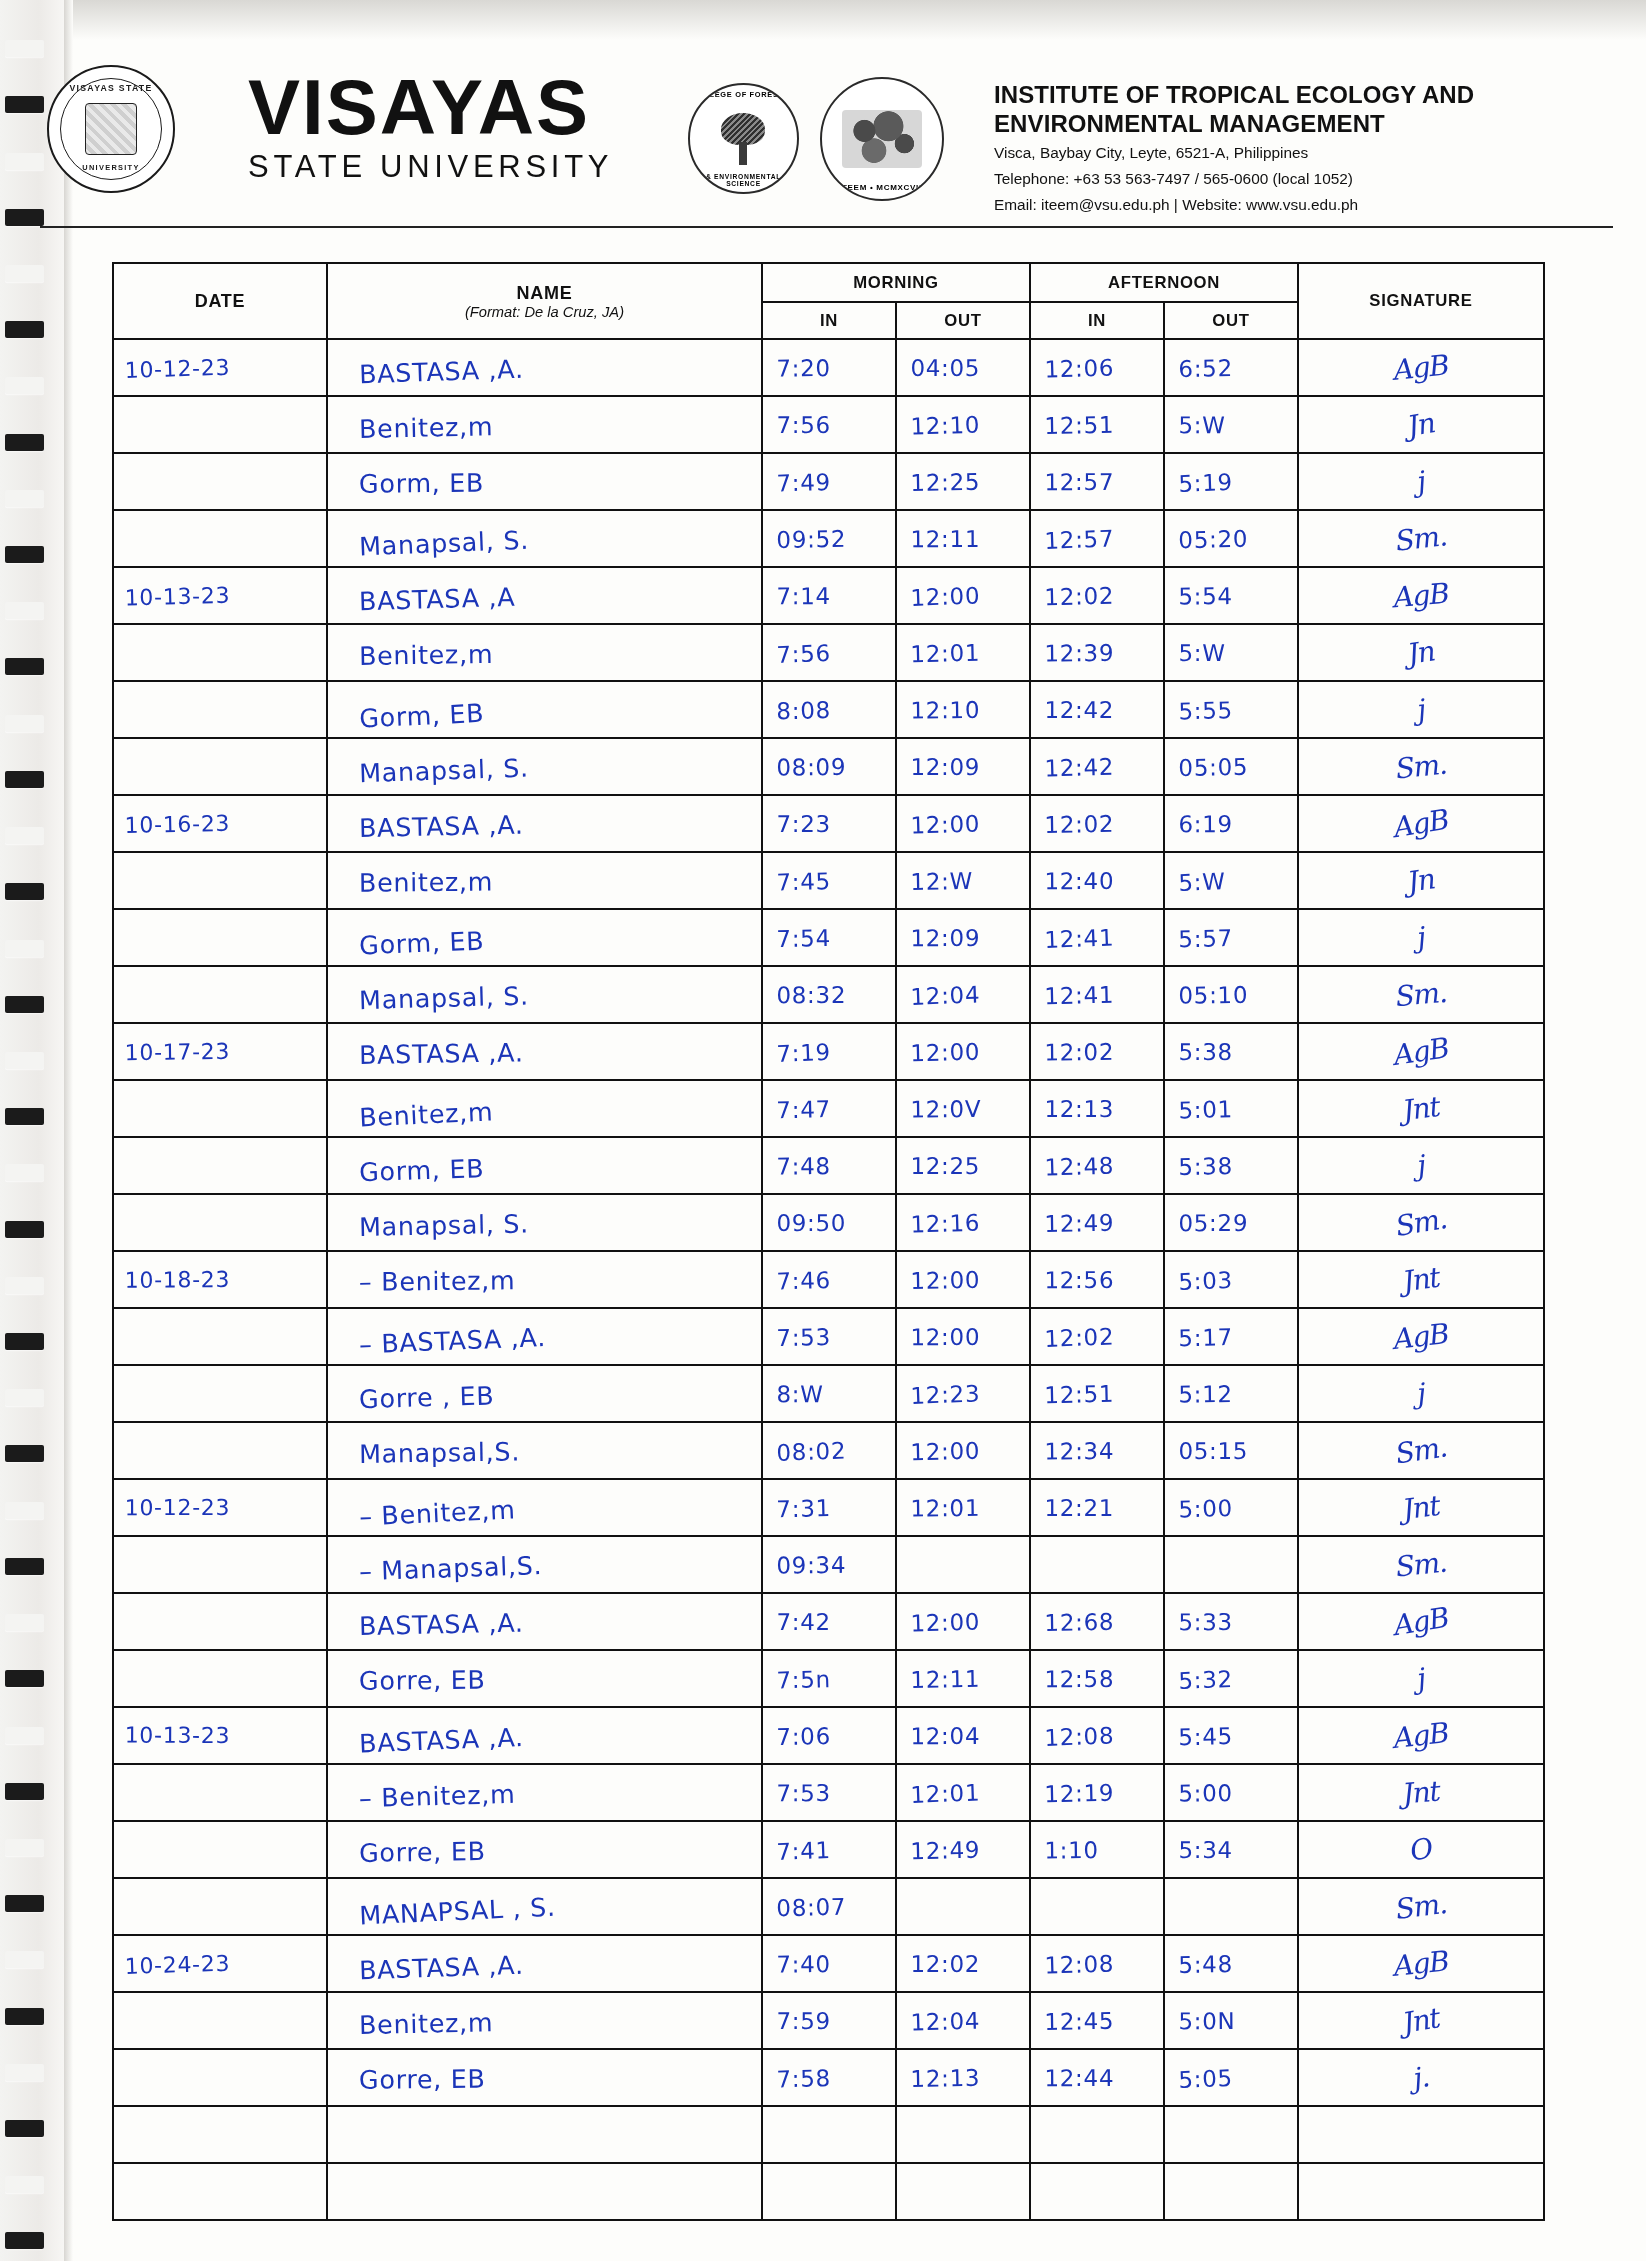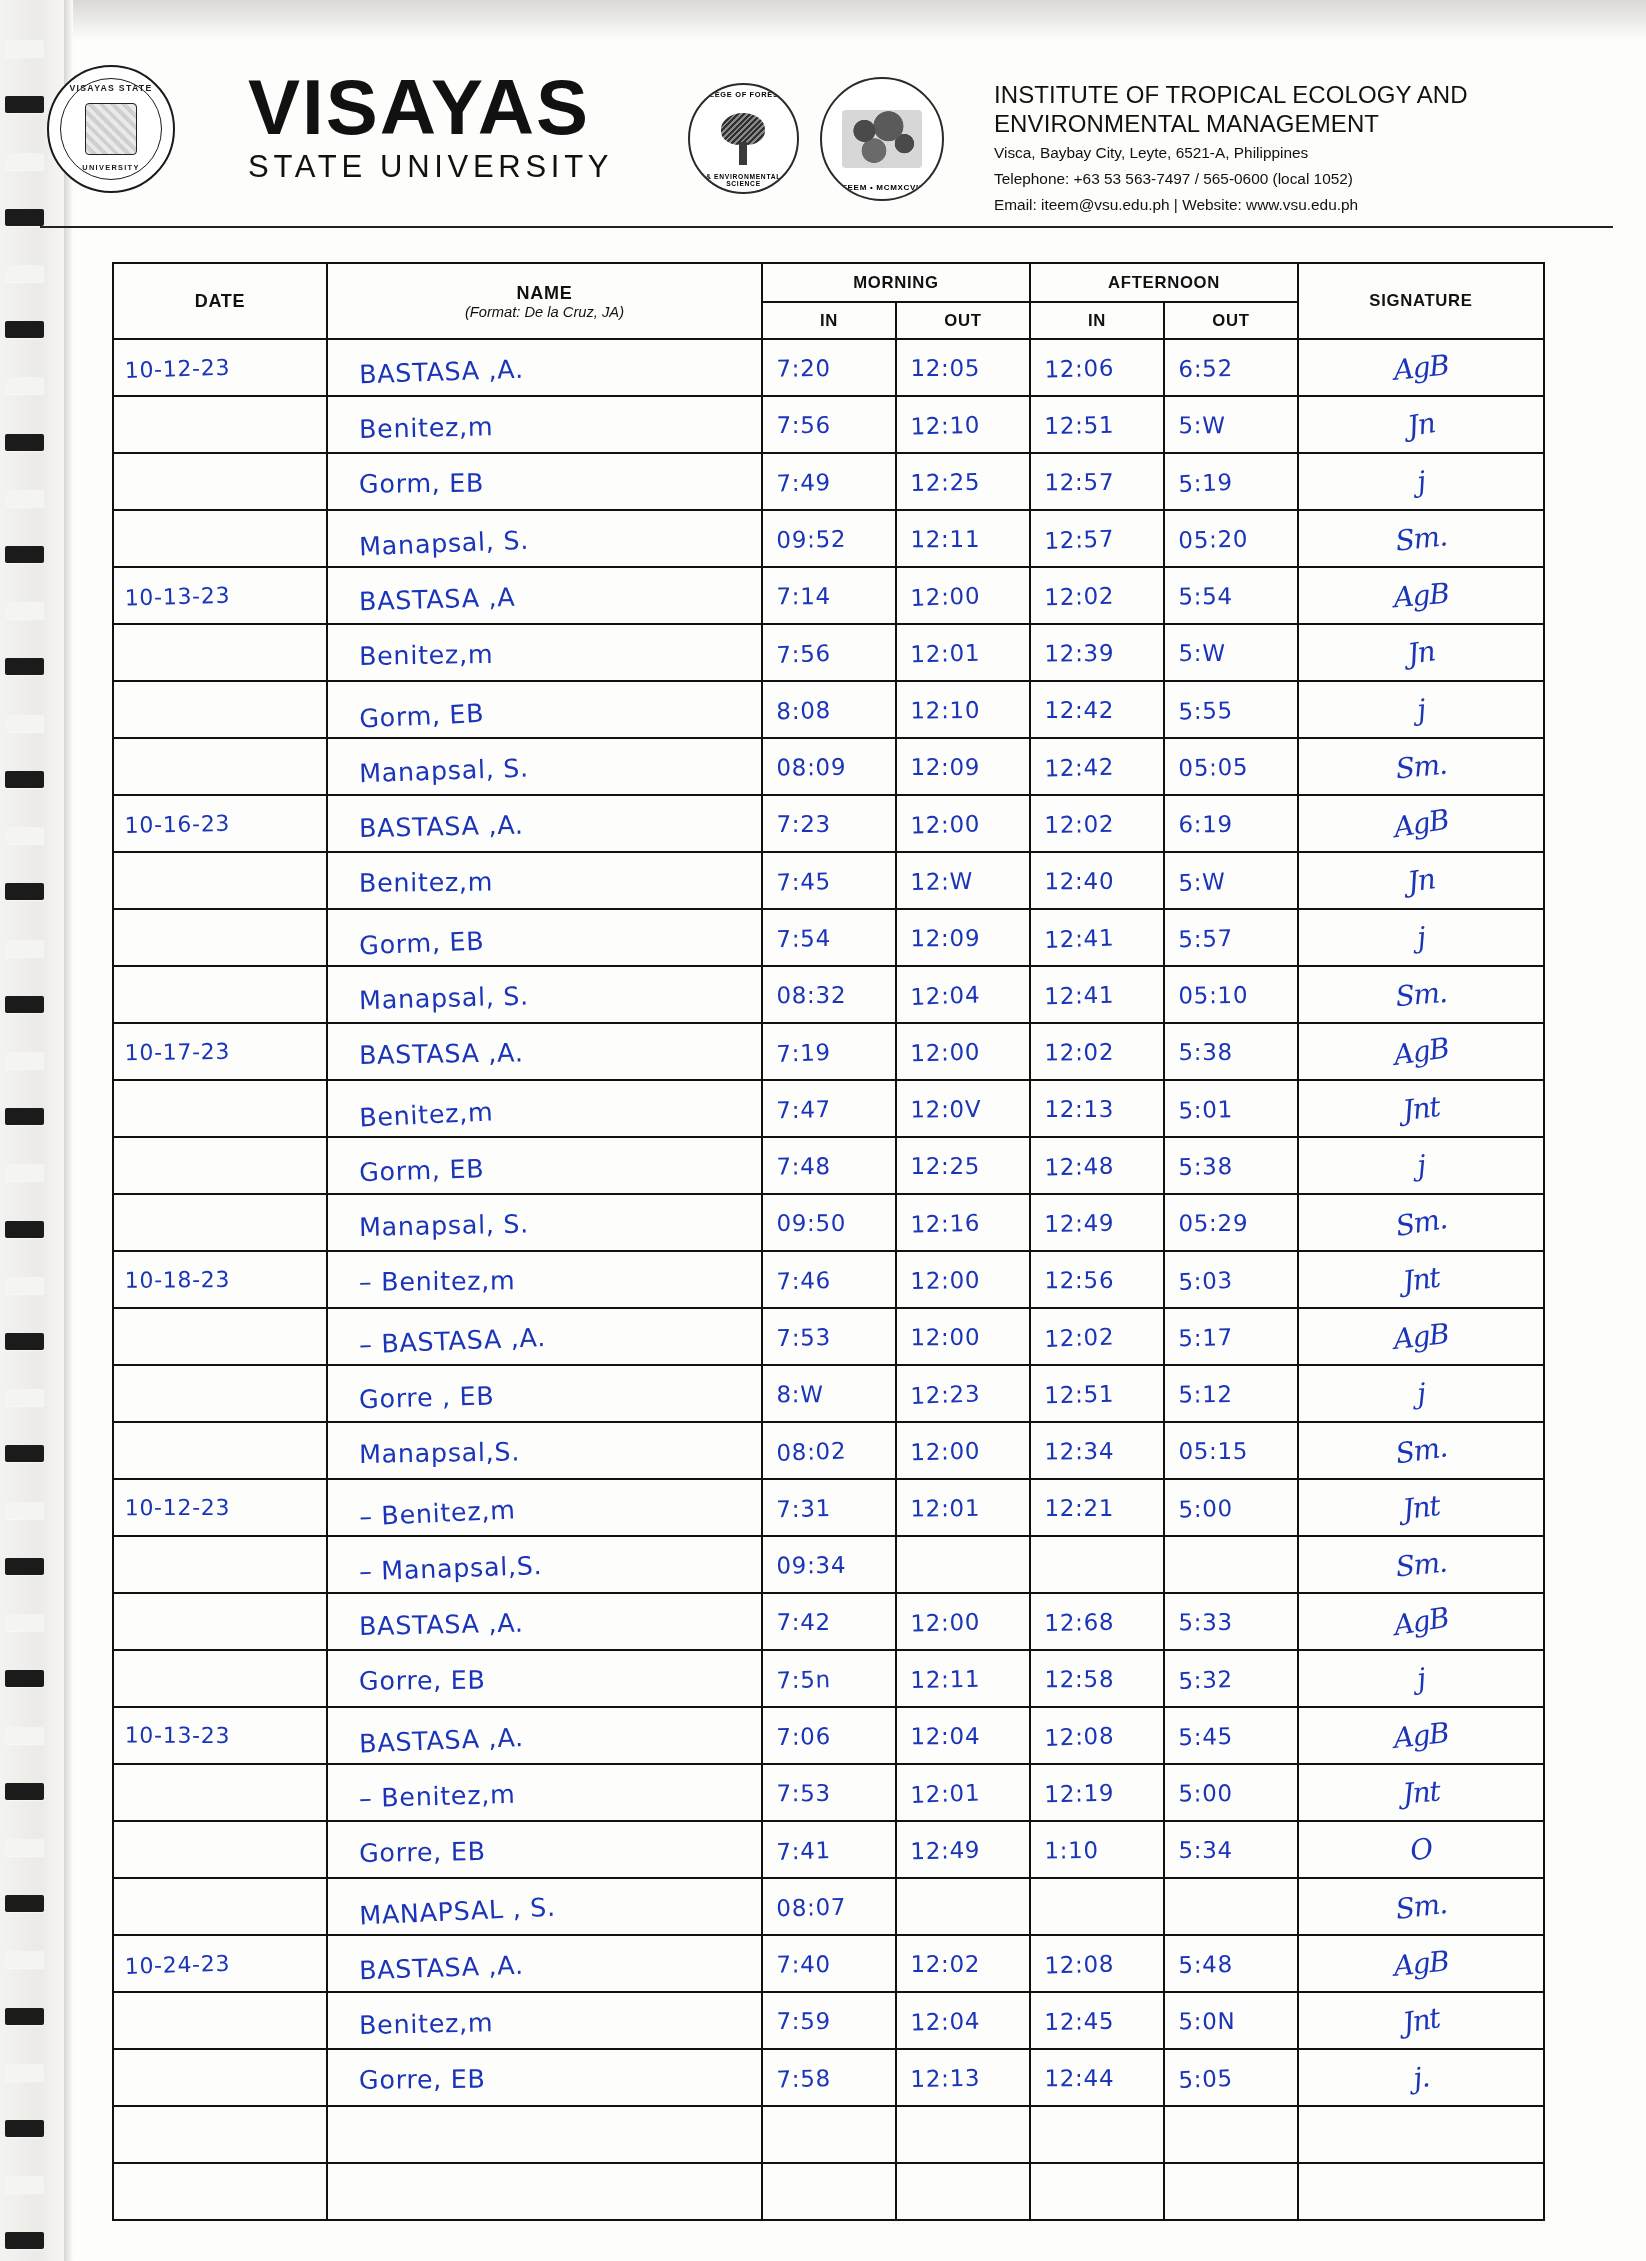--- a/index.html
+++ b/index.html
@@ -98,21 +98,21 @@
       radial-gradient(circle at 58% 28%,#5a5a5a 0 14.7px,transparent 15.4px),
       radial-gradient(circle at 78% 58%,#4a4a4a 0 9.4px,transparent 10px),
       radial-gradient(circle at 40% 70%,#6a6a6a 0 12px,transparent 12.7px),
       #d7d7d7;
   }
   .logo3 .txt-bot{position:absolute;bottom:6.7px;width:100%;text-align:center;font-size:8px;font-weight:bold;letter-spacing:0.7px;}
   .inst{
     position:absolute;left:967px;top:47px;width:602px;
   }
   .inst .name{
-    font-size:24px;font-weight:normal;color:#111;line-height:1.22;letter-spacing:0.1px;
+    font-size:24px;font-weight:bold;color:#111;line-height:1.22;letter-spacing:0.1px;
   }
   .inst .line{
     font-size:15.4px;color:#111;line-height:1.5;margin-top:2.7px;
   }
   .hrule{
     position:absolute;left:40px;top:226px;width:1573px;height:2px;background:#222;
   }
 
   
   .table-wrap{
@@ -274,21 +274,21 @@
             <td>
               <div class="hw date" style="transform: rotate(-1.85deg);">10-12-23</div>
             </td>
             <td>
               <div class="hw name" style="transform: rotate(-1.95deg);">BASTASA ,A.</div>
             </td>
             <td>
               <div class="hw t" style="transform: rotate(-0.65deg);">7:20</div>
             </td>
             <td>
-              <div class="hw t" style="transform: rotate(0.0499999deg);">12:05</div>
+              <div class="hw t" style="transform: rotate(0.0499999deg);">04:05</div>
             </td>
             <td>
               <div class="hw t" style="transform: rotate(-1.7deg);">12:06</div>
             </td>
             <td>
               <div class="hw t" style="transform: rotate(-1deg);">6:52</div>
             </td>
             <td>
               <div class="sig" style="transform: rotate(-5.6deg);">AgB</div>
             </td>

